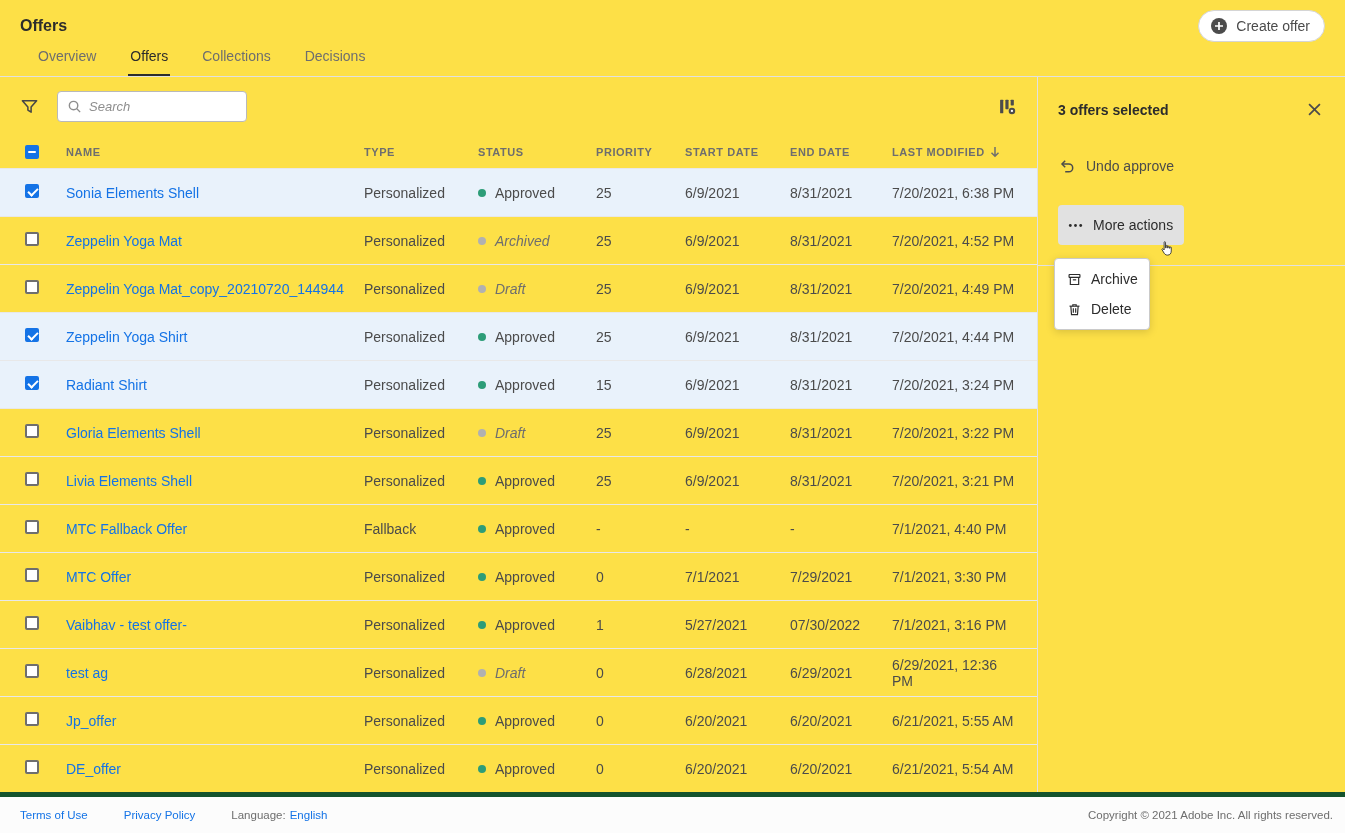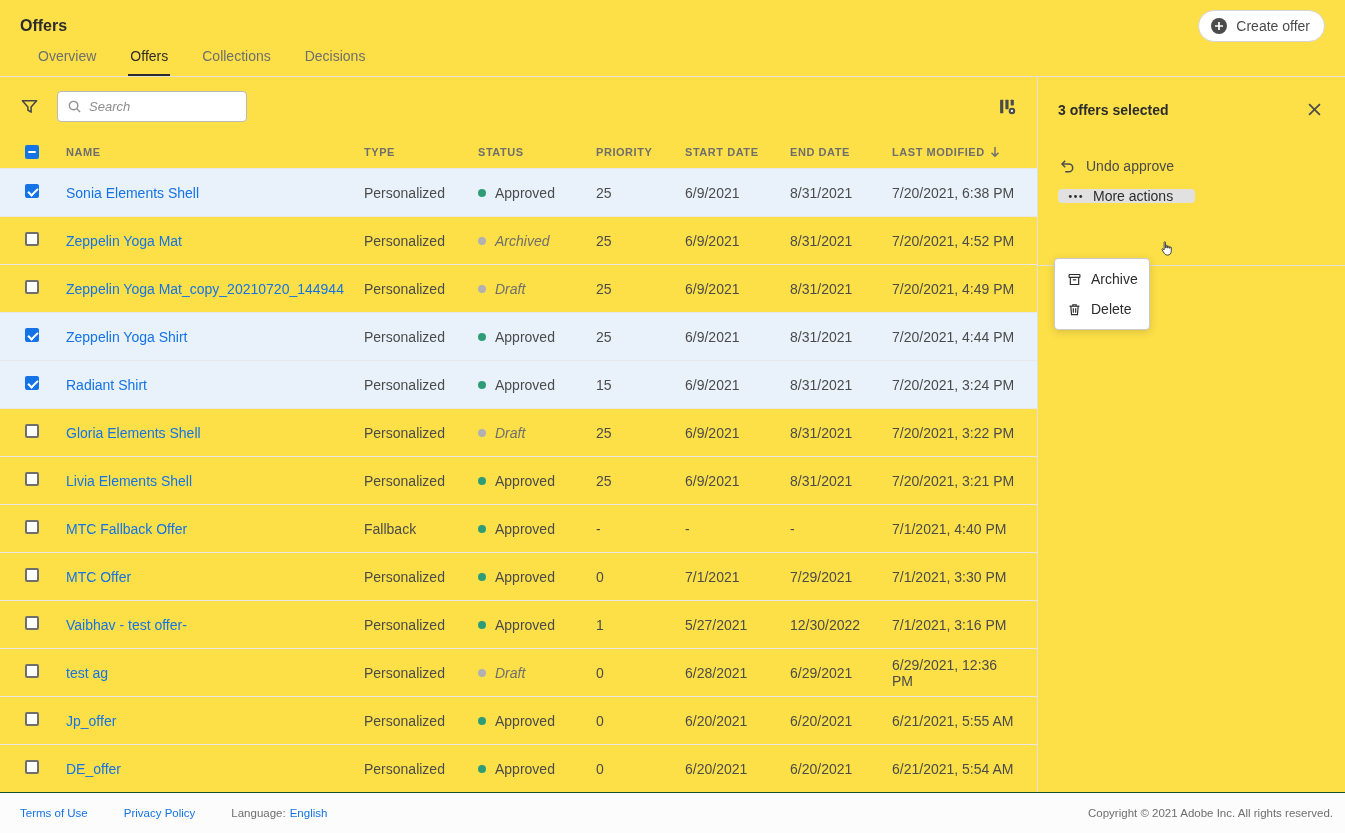--- a/index.html
+++ b/index.html
@@ -60,32 +60,32 @@
     border:solid #fff; border-width:0 2px 2px 0; transform:rotate(45deg); }
   .cb.indet::after { content:""; position:absolute; left:1px; top:4px; width:8px; height:2.5px;
     background:#fff; border-radius:1px; }
 
   
   .panel-head { display:flex; justify-content:space-between; align-items:center; }
   .panel-title { font-size:14px; font-weight:bold; color:#2C2C2C; }
   .close-btn { background:none; border:none; cursor:pointer; padding:4px; display:flex; }
   .actions { margin-top:26px; }
   .action-item { display:flex; align-items:center; gap:10px; height:40px; font-size:14px; color:#4B4B4B; cursor:pointer; }
-  .more-actions { display:inline-flex; align-items:center; gap:9px; margin-top:3px; height:14px;
-    padding:0 22px 0 9px; background:#E1E1E1; border-radius:4px; font-size:14px; color:#2C2C2C; cursor:pointer; }
+  .more-actions { display:inline-flex; align-items:center; gap:9px; margin-top:19px; height:40px;
+    padding:0 11px 0 9px; background:#E1E1E1; border-radius:4px; font-size:14px; color:#2C2C2C; cursor:pointer; }
   .panel-divider { position:absolute; left:0; right:0; top:188px; height:1px; background:#E1E1E1; }
   .dropdown { position:absolute; left:16px; top:181px; width:96px; background:#fff;
     border:1px solid #CACACA; border-radius:4px; box-shadow:0 2px 8px rgba(0,0,0,.15);
     padding:5px 0; z-index:5; }
   .menu-item { display:flex; align-items:center; gap:9px; padding:7px 12px; font-size:14px; color:#2C2C2C; cursor:pointer; }
 
   .cursor { position:absolute; left:1157px; top:239px; z-index:9; pointer-events:none; }
 
   
-  .footer { position:absolute; bottom:0; left:0; right:0; height:41px; border-top:1px solid #14532d;
+  .footer { position:absolute; bottom:0; left:0; right:0; height:41px; border-top:5px solid #14532d;
     background:#FCFCFC; display:flex; align-items:center; padding:0 12px 0 20px; font-size:11.5px; }
   .footer a { color:#1473E6; text-decoration:none; cursor:pointer; }
   .footer .sep { width:36px; }
   .lang-label { color:#6E6E6E; margin-right:4px; }
   .copyright { margin-left:auto; color:#6E6E6E; }
 
   .icon { display:inline-flex; align-items:center; }
 </style>
 </head>
 <body>
@@ -303,21 +303,21 @@
           <div class="td name">
               <a class="name-link">Vaibhav - test offer-</a>
             </div>
           <div class="td type">Personalized</div>
           <div class="td status-cell">
             <span class="dot approved"></span>
             <span class="status-text">Approved</span>
           </div>
           <div class="td priority">1</div>
           <div class="td start">5/27/2021</div>
-          <div class="td end">12/30/2022</div>
+          <div class="td end">07/30/2022</div>
           <div class="td modified">7/1/2021, 3:16 PM</div>
         </div>
           <div class="tr">
           <div class="td"><span class="cb"></span></div>
           <div class="td name">
               <a class="name-link">test ag</a>
             </div>
           <div class="td type">Personalized</div>
           <div class="td status-cell">
             <span class="dot draft"></span>

